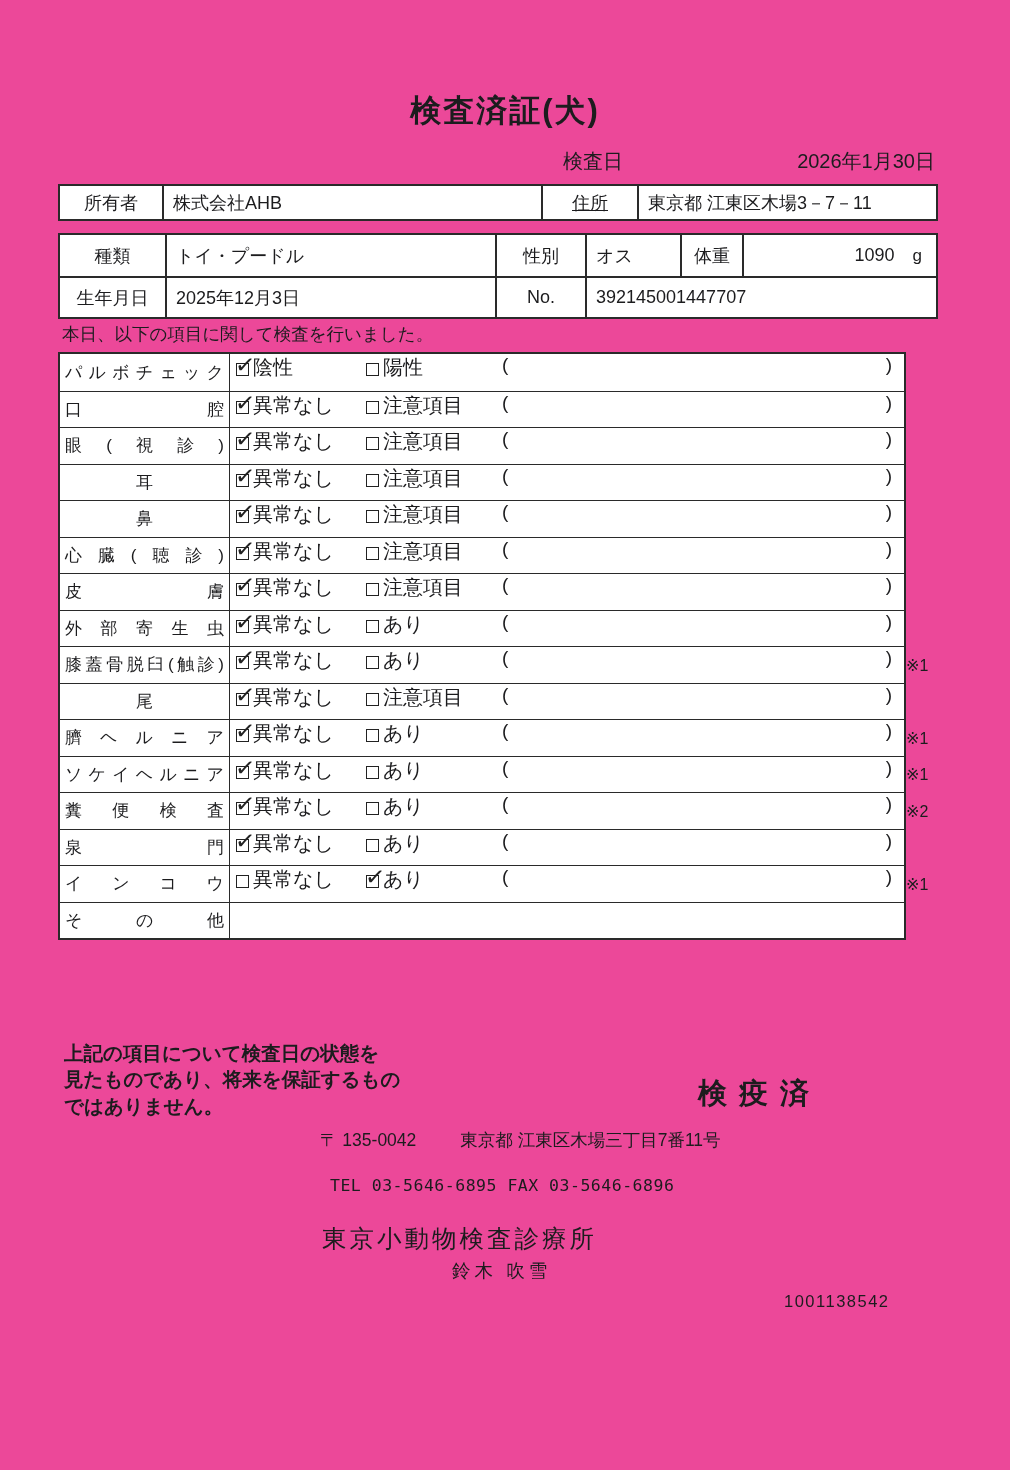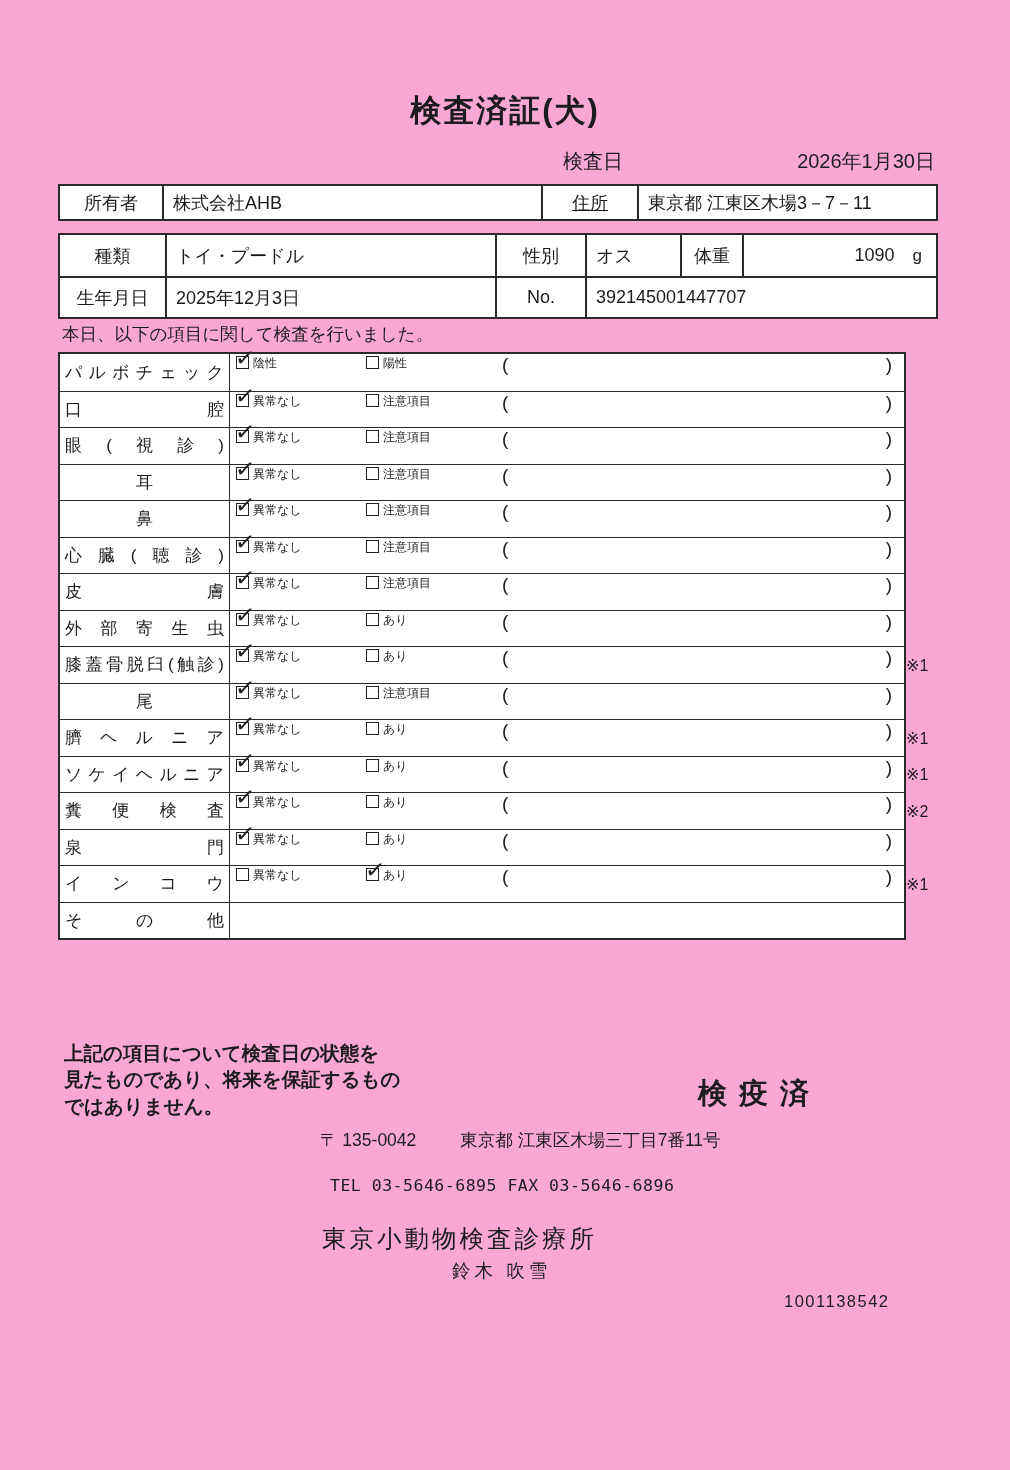--- a/index.html
+++ b/index.html
@@ -3,21 +3,21 @@
 <meta charset="utf-8">
 <style>
   * { box-sizing: border-box; }
   html,body { margin:0; padding:0; }
   body {
     width:1010px; height:1470px;
     background:#fbfbfa;
     font-family:"Liberation Sans","DejaVu Sans",sans-serif;
     color:#1c1c1e;
   }
-  .page { position:relative; width:1010px; height:1470px; background:#f9a8d4; overflow:hidden; }
+  .page { position:relative; width:1010px; height:1470px; background:#ec4899; overflow:hidden; }
 
   .title {
     position:absolute; top:90px; left:0; right:0; margin:0;
     text-align:center; font-size:31px; font-weight:600; letter-spacing:2px;
   }
 
   .insp {
     position:absolute; top:148px; left:563px; width:372px;
     display:flex; justify-content:space-between; font-size:20px;gap:24px;
   }
@@ -63,21 +63,21 @@
   .cl-opt2 { width:128px; }
   .cl-paren {
     flex:1; display:flex; justify-content:space-between; align-items:center;
     padding:0 12px 0 8px; font-size:19px;
   }
   .cl-empty { flex:1; }
   .cl-note {
     position:absolute; right:-40px; top:50%; transform:translateY(-50%);
     width:38px; font-size:16px;
   }
-  .opt-text { font-size:12px; margin-left:4px; vertical-align:1px; }
+  .opt-text { font-size:20px; margin-left:4px; vertical-align:1px; }
   .cbox {
     position:relative; display:inline-block; width:13px; height:13px;
     border:1.7px solid #222; vertical-align:-1px; background:#fff;
   }
   .cbox.checked::after {
     content:"✓"; position:absolute; left:-2px; top:-13px;
     font-size:24px; font-weight:600; color:#222; transform:rotate(6deg);
   }
 
   

